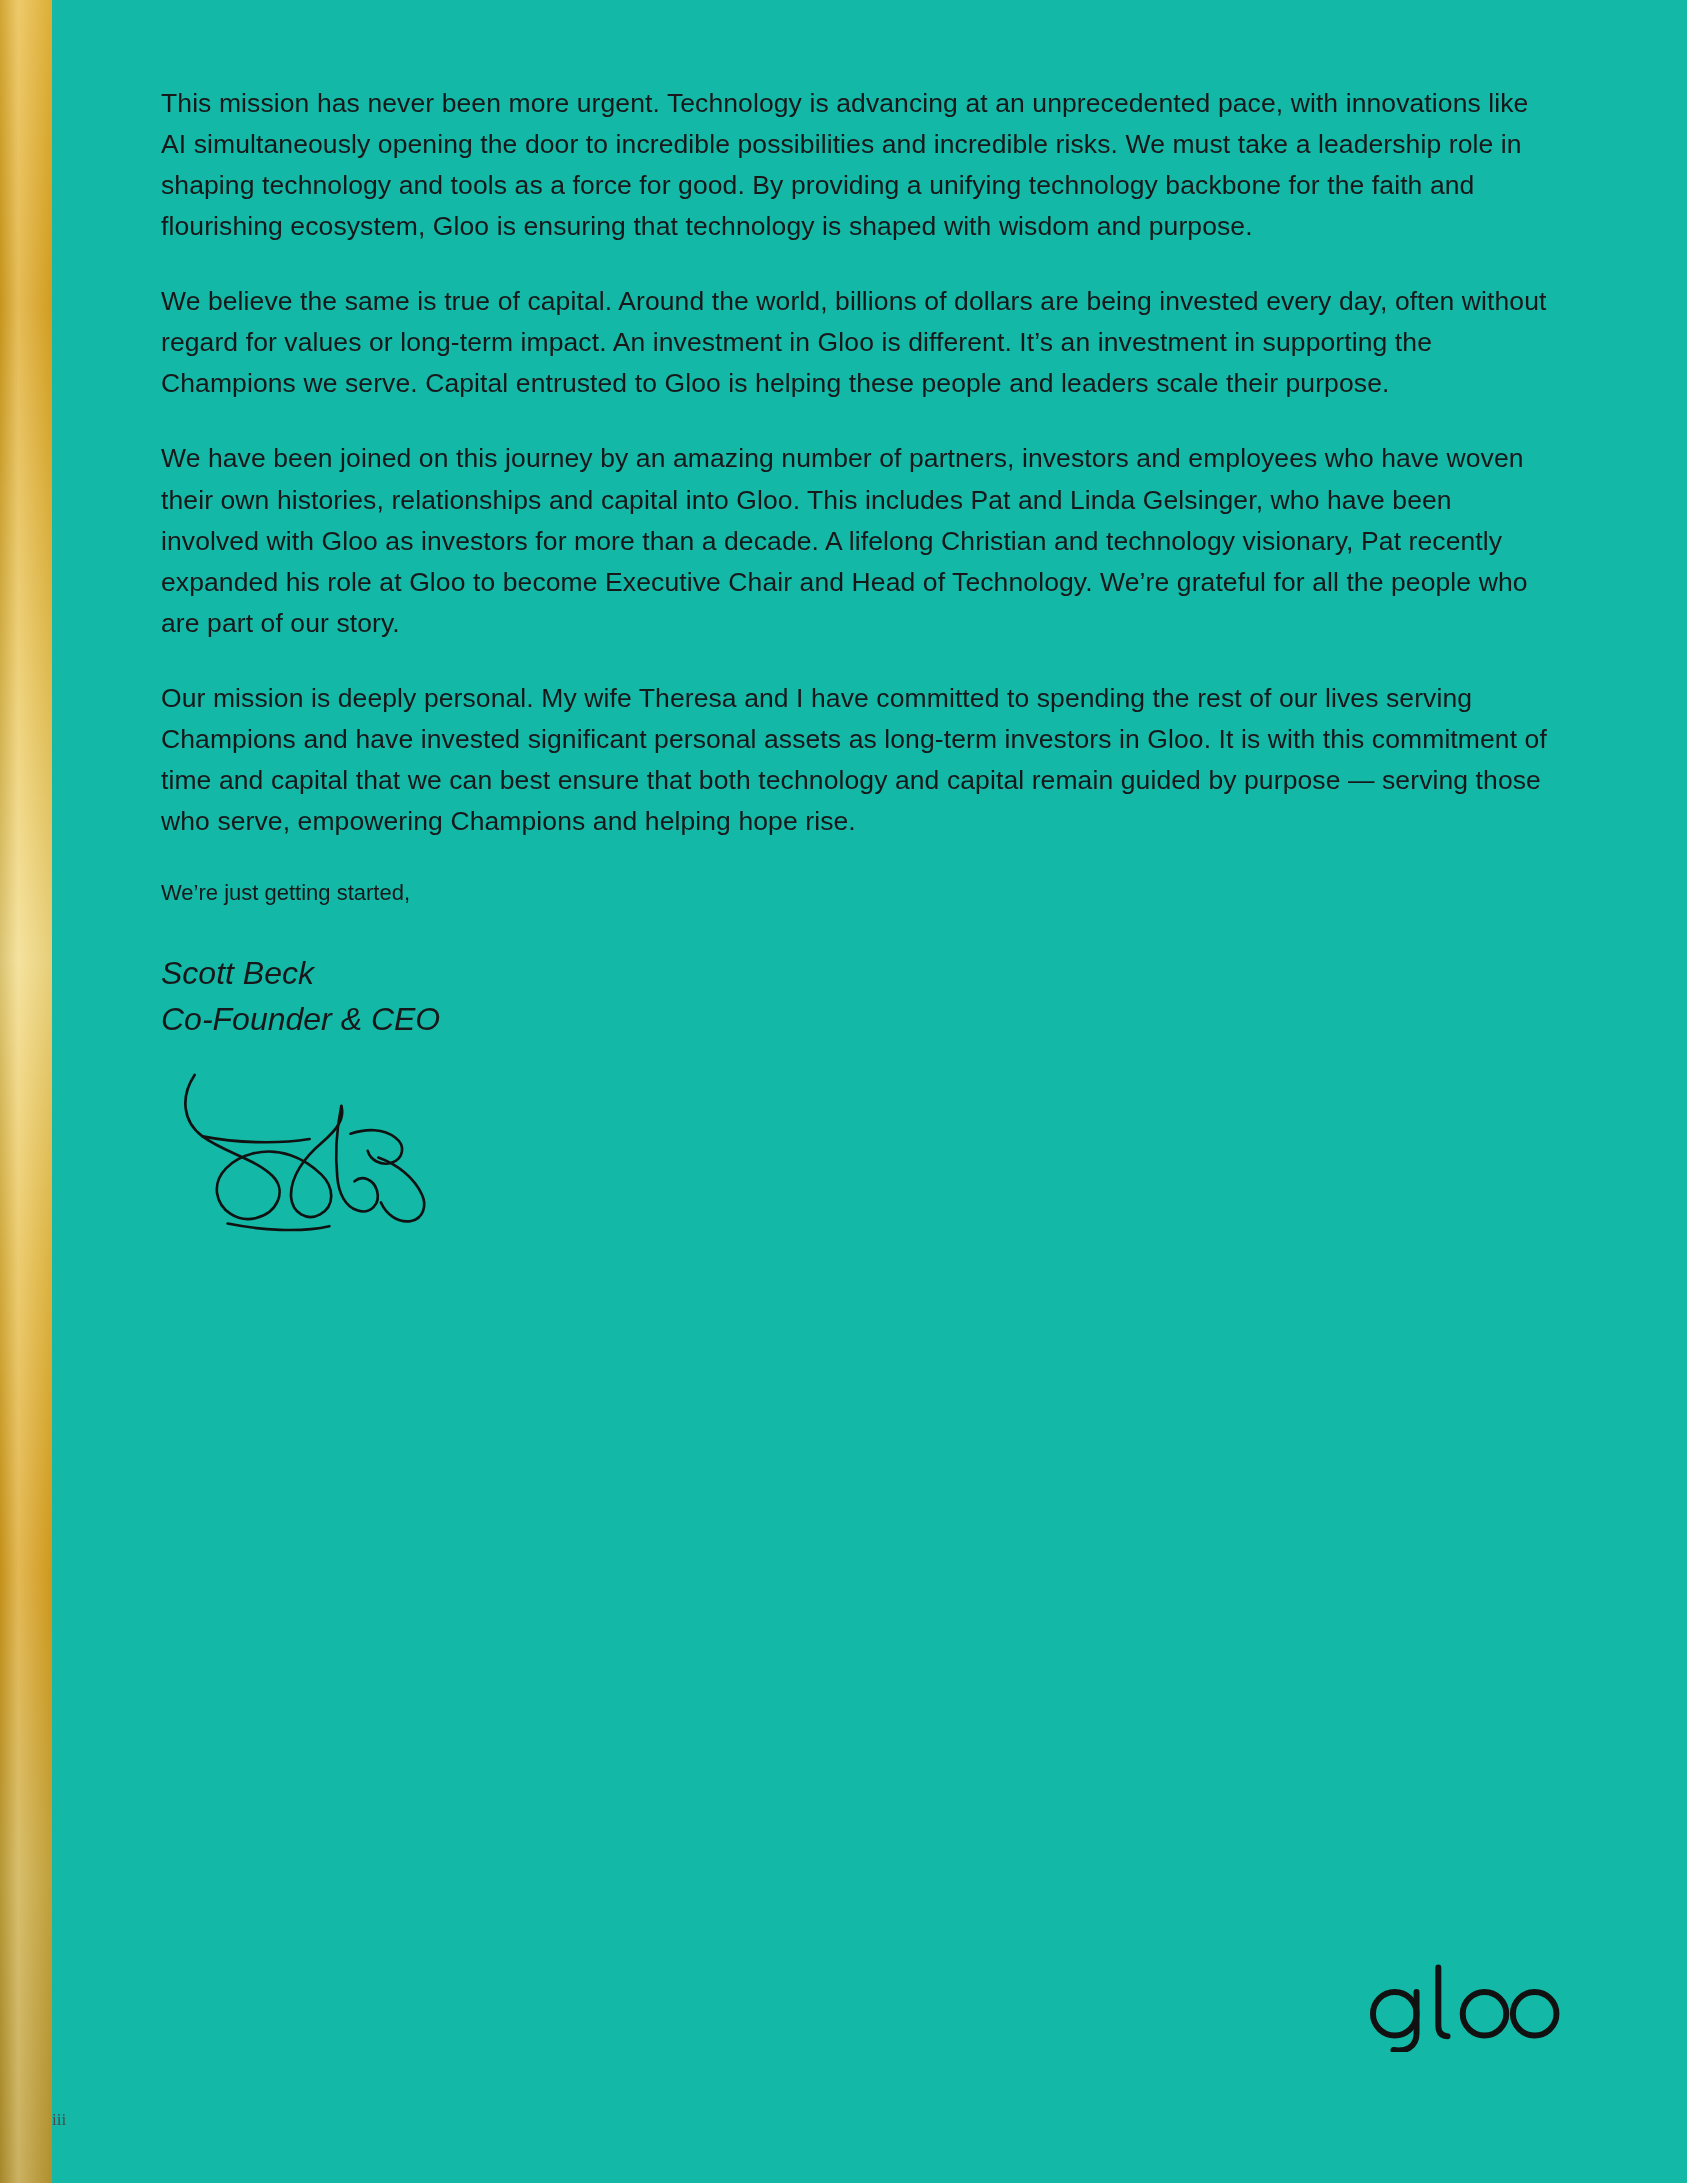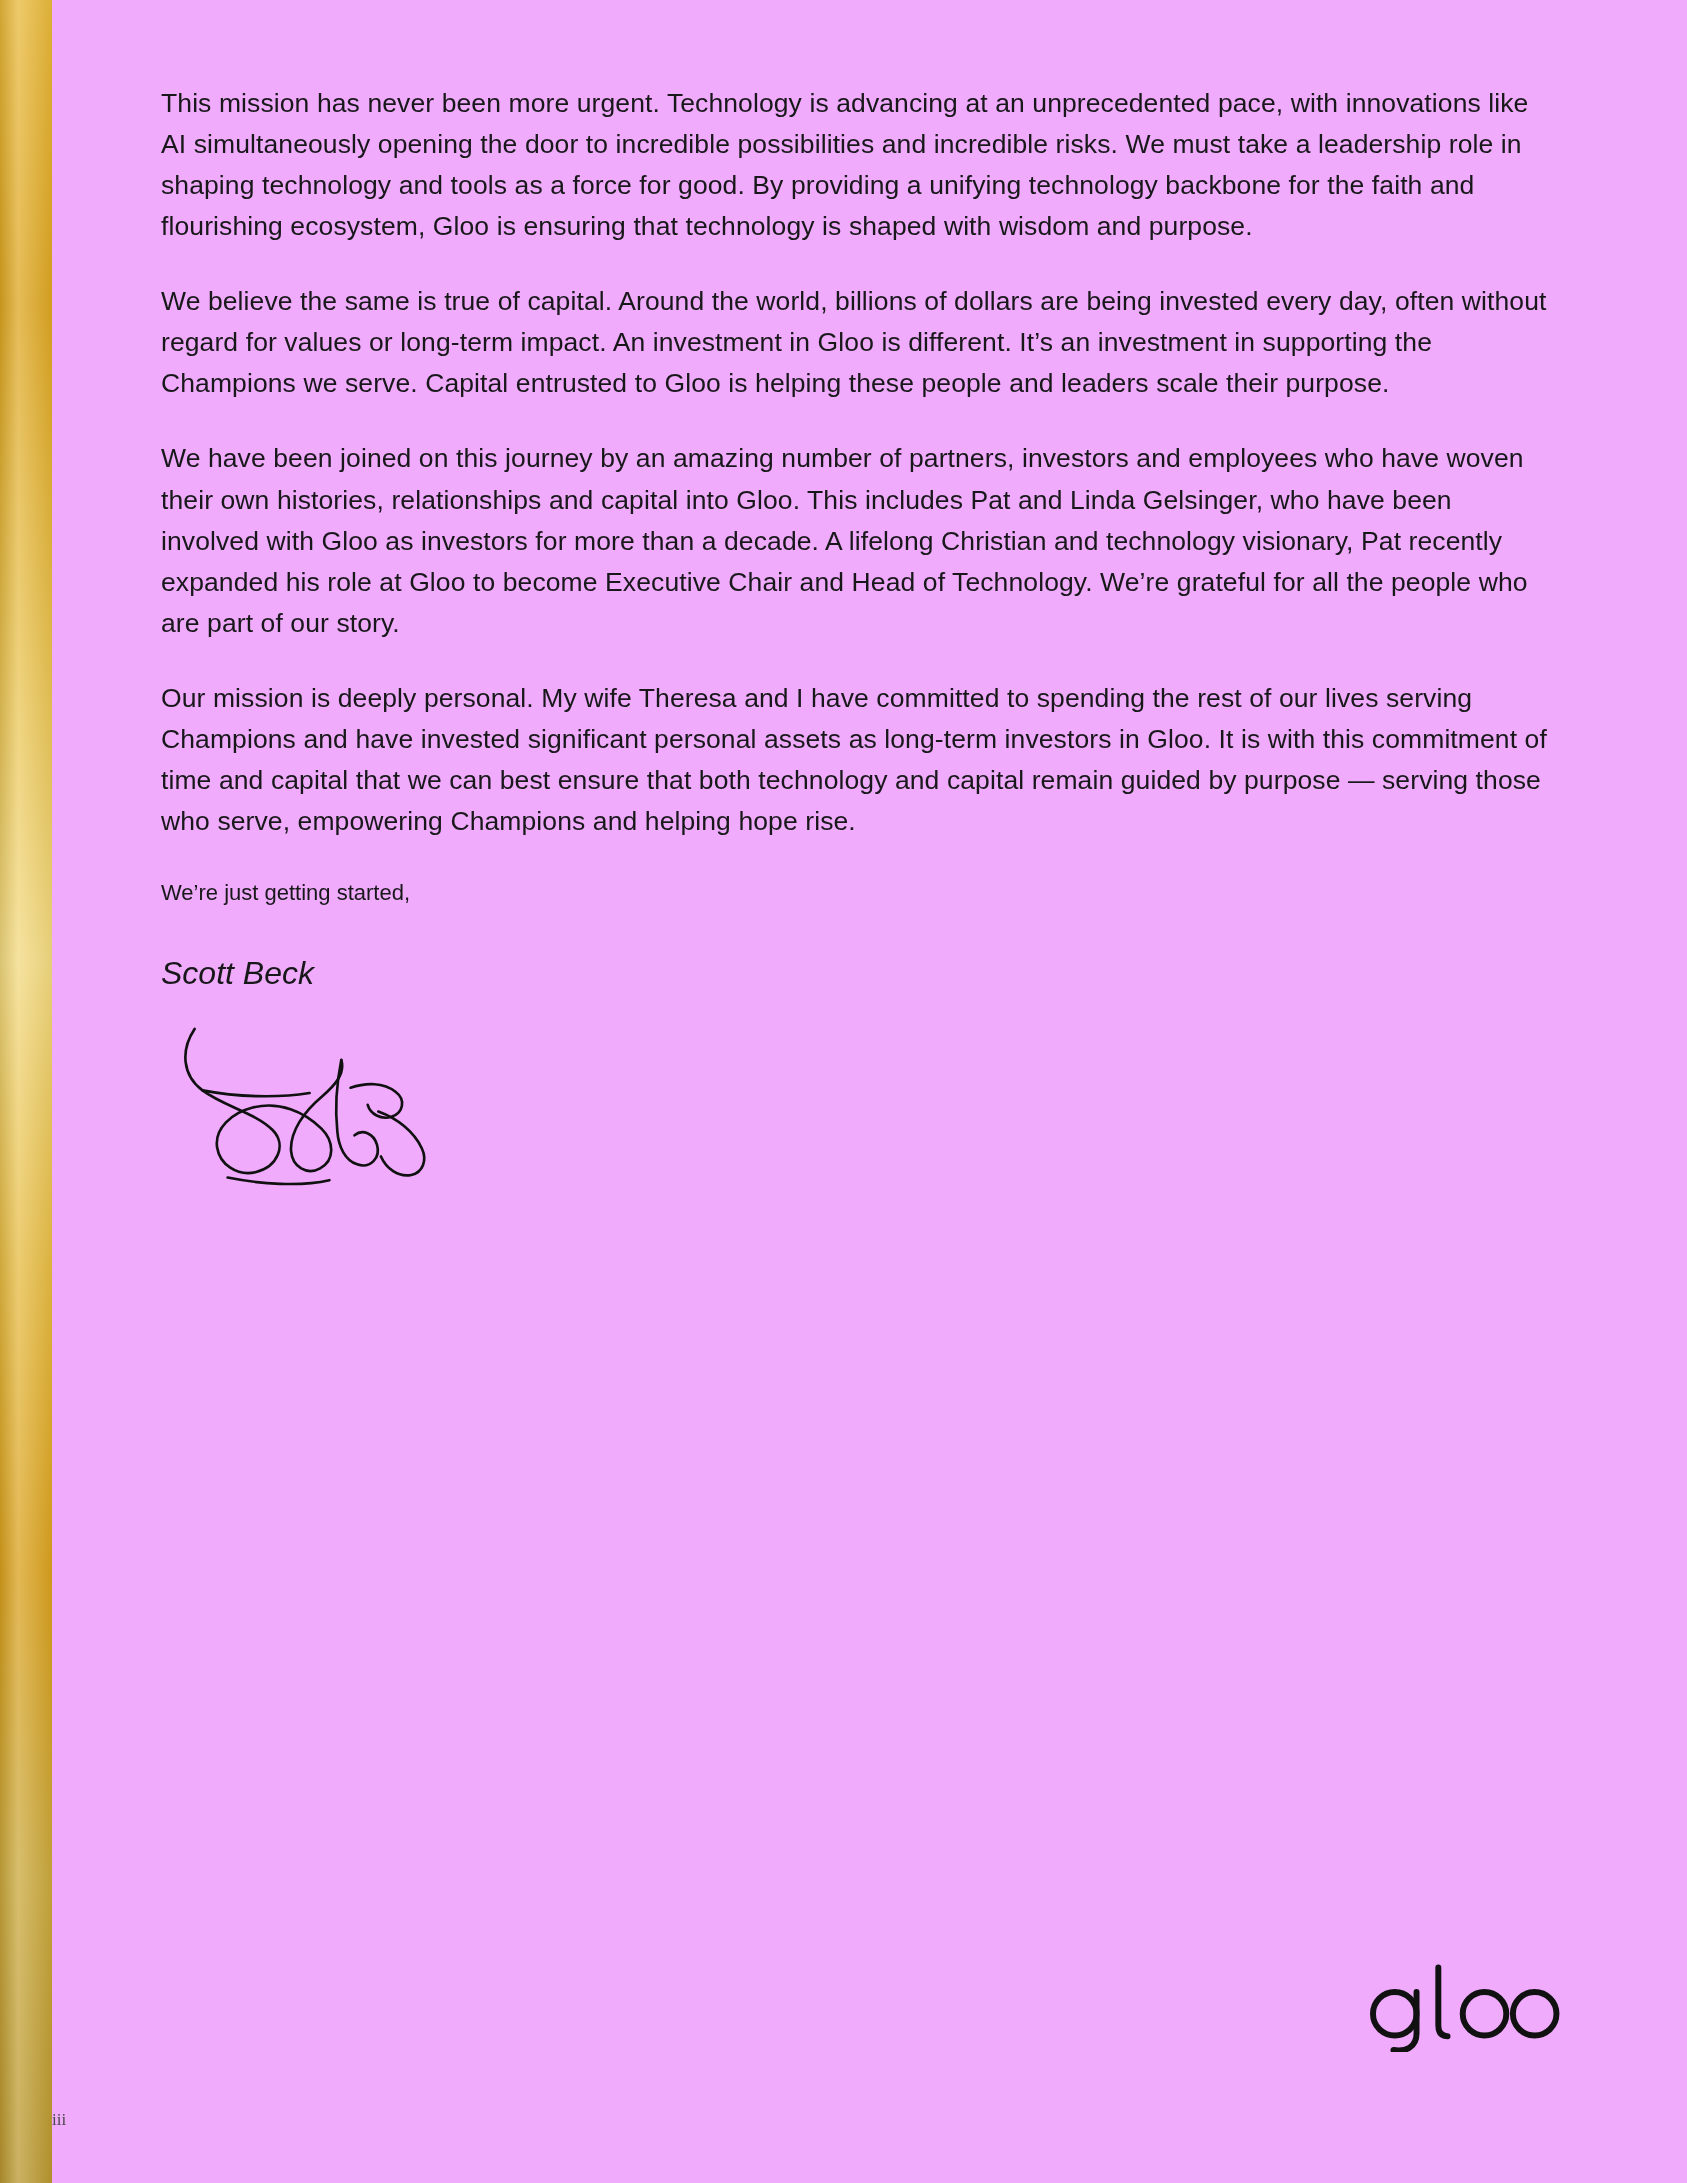--- a/index.html
+++ b/index.html
@@ -40,21 +40,21 @@
     height: 100%;
     background: linear-gradient(to right, rgba(0,0,0,0.10), rgba(255,255,255,0.25) 35%, rgba(0,0,0,0.05));
   }
 
   .page {
     position: absolute;
     left: 52px;
     top: 0;
     right: 0;
     bottom: 0;
-    background: #f0abfc;
+    background: #14b8a6;
   }
 
   .content {
     position: absolute;
     left: 109px;
     top: 83px;
     width: 1396px;
   }
 
   p.para {
@@ -128,20 +128,21 @@
 
 
     <p class="para">We have been joined on this journey by an amazing number of partners, investors and employees who have woven their own histories, relationships and capital into Gloo. This includes Pat and Linda Gelsinger, who have been involved with Gloo as investors for more than a decade. A lifelong Christian and technology visionary, Pat recently expanded his role at Gloo to become Executive Chair and Head of Technology. We’re grateful for all the people who are part of our story.</p>
 
     <p class="para">Our mission is deeply personal. My wife Theresa and I have committed to spending the rest of our lives serving Champions and have invested significant personal assets as long-term investors in Gloo. It is with this commitment of time and capital that we can best ensure that both technology and capital remain guided by purpose — serving those who serve, empowering Champions and helping hope rise.</p>
 
 
     <p class="closing">We’re just getting started,</p>
 
     <p class="signer">Scott Beck</p>
+    <p class="signer">Co-Founder &amp; CEO</p>
 
     <svg class="signature" viewBox="0 0 620 280" fill="none" stroke="#111111" stroke-width="4" stroke-linecap="round" stroke-linejoin="round">
       <path d="M40 15 C18 48, 22 86, 52 108 C84 132, 132 142, 158 168 C180 190, 166 224, 132 232 C104 238, 78 220, 74 194 C70 166, 96 142, 128 134 C168 124, 206 140, 232 166 C252 186, 252 214, 230 226 C210 237, 188 224, 186 200 C184 170, 206 140, 232 118 C254 99, 268 82, 262 62"></path>
       <path d="M262 62 C256 92, 252 132, 256 170 C258 194, 268 214, 286 220 C306 227, 322 210, 316 190 C311 173, 294 166, 282 176"></path>
       <path d="M276 104 C300 96, 326 96, 344 110 C360 122, 356 142, 338 148 C322 153, 306 144, 302 130"></path>
       <path d="M318 140 C346 150, 372 170, 384 196 C392 213, 386 232, 368 236 C348 240, 330 226, 322 208"></path>
       <path d="M52 108 C104 118, 164 120, 214 112"></path>
       <path d="M90 240 C140 250, 200 254, 244 244"></path>
     </svg>
   </div>

